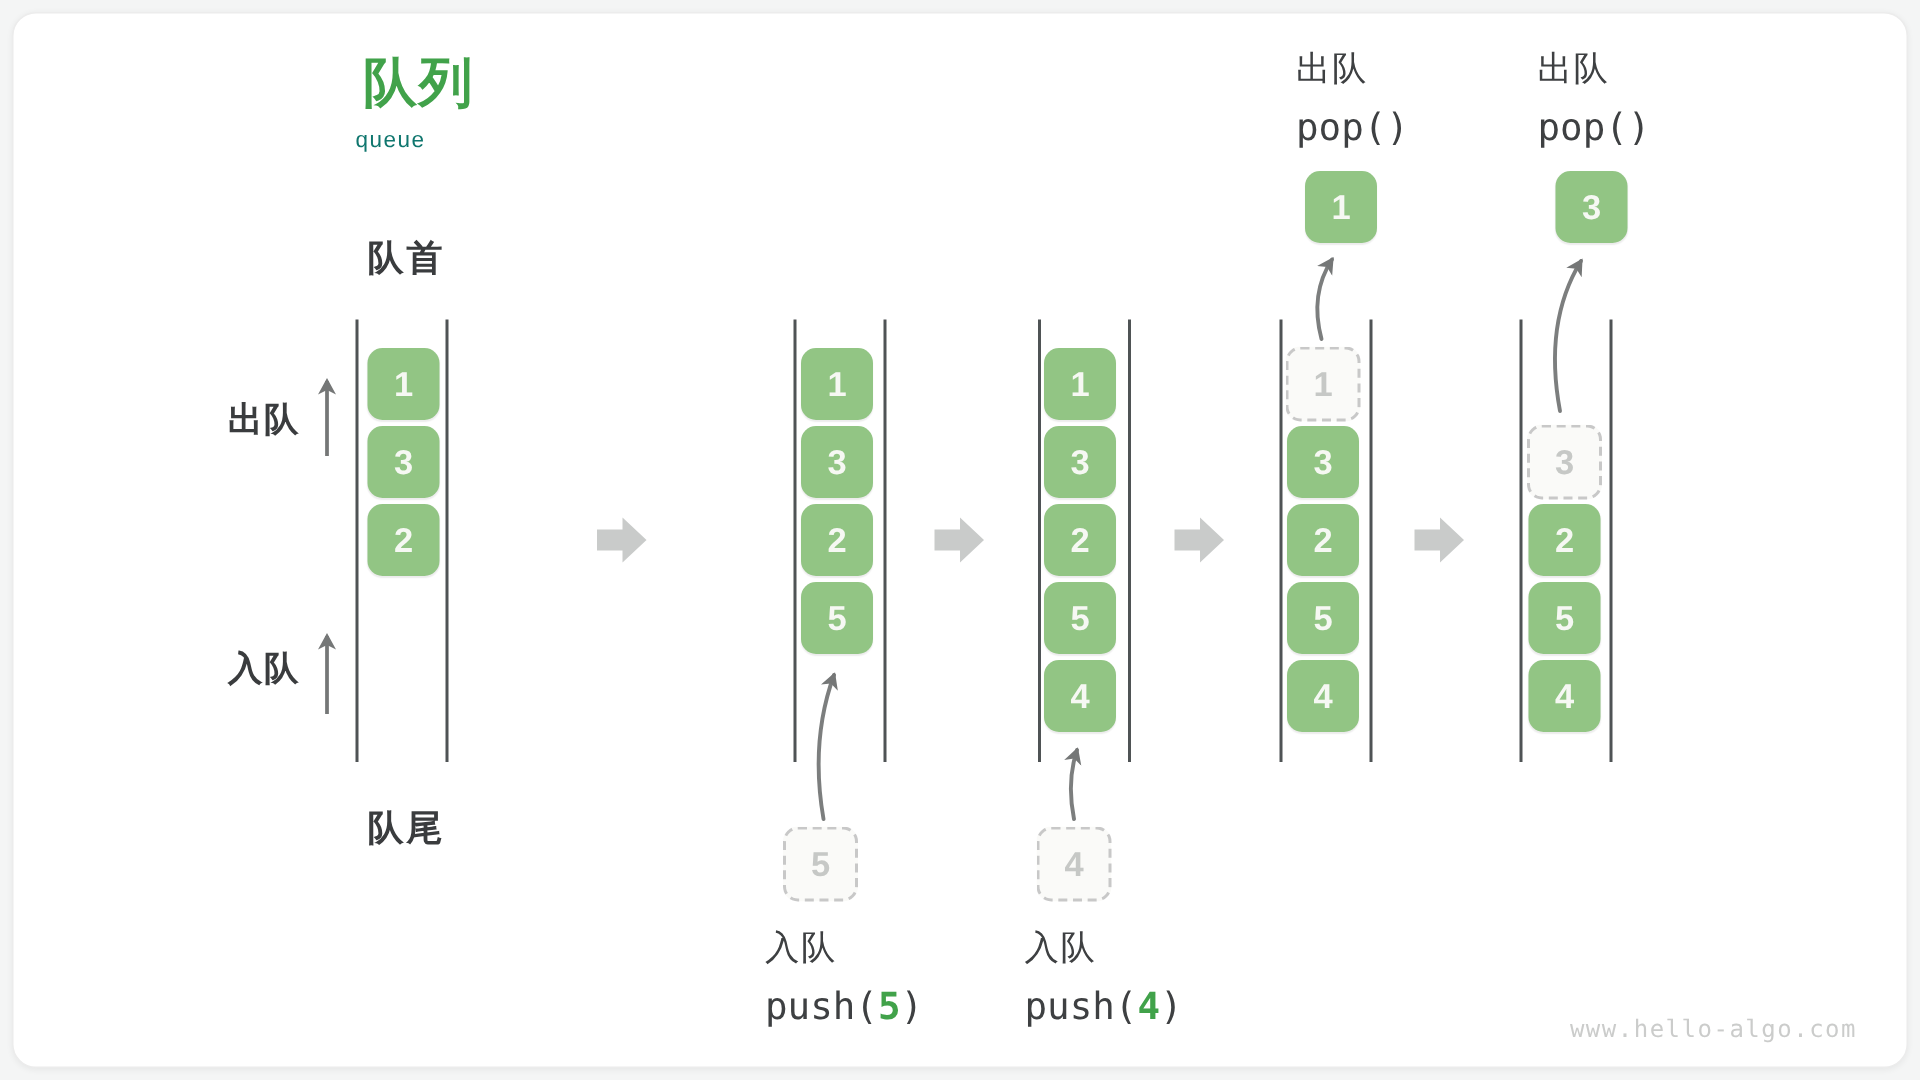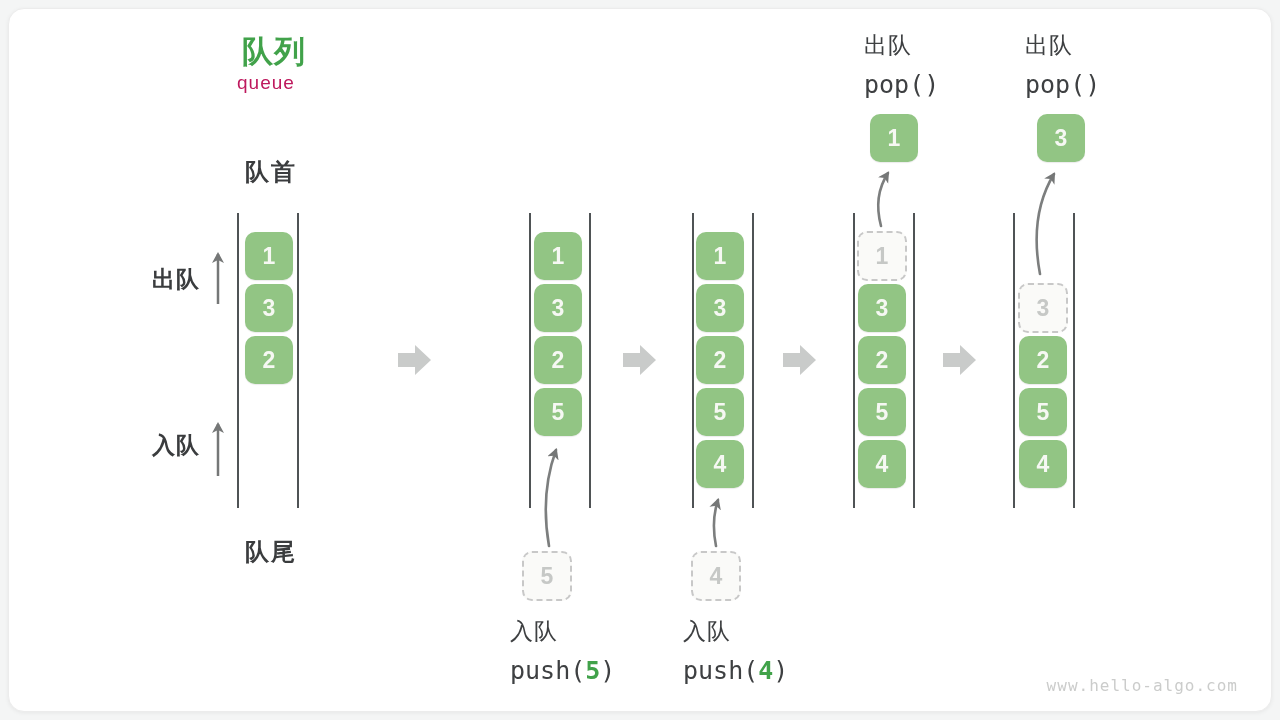--- a/index.html
+++ b/index.html
@@ -11,22 +11,22 @@
     overflow:hidden;
   }
   .card {
     position:absolute; left:8px; top:8px; width:1262px; height:702px;
     background:#ffffff; border:1px solid #ececec; border-radius:16px;
     box-shadow:0 1px 4px rgba(0,0,0,0.06);
   }
   .stage { position:absolute; left:0; top:0; width:1280px; height:720px; }
   svg.overlay { position:absolute; left:0; top:0; width:1280px; height:720px; pointer-events:none; }
 
-  .title-zh { position:absolute; left:242px; top:31px; font-size:31px; font-weight:bold; color:#41a24a; letter-spacing:1px; }
-  .title-en { position:absolute; left:237px; top:72px; font-size:19px; color:#be185d; letter-spacing:1px; }
+  .title-zh { position:absolute; left:242px; top:31px; font-size:36px; font-weight:bold; color:#41a24a; letter-spacing:1px; }
+  .title-en { position:absolute; left:237px; top:85px; font-size:15px; color:#0f766e; letter-spacing:1px; }
 
   .pos-label { position:absolute; font-size:24px; font-weight:bold; color:#3a3c3e; letter-spacing:2px; }
   .front-label { left:245px; top:156px;text-align:right; }
   .rear-label  { left:245px; top:536px; }
 
   .side-label { position:absolute; font-size:23px; font-weight:bold; color:#3a3c3e; letter-spacing:1px; }
   .dequeue-side { left:152px; top:264px; }
   .enqueue-side { left:152px; top:430px; }
 
   .channel {

